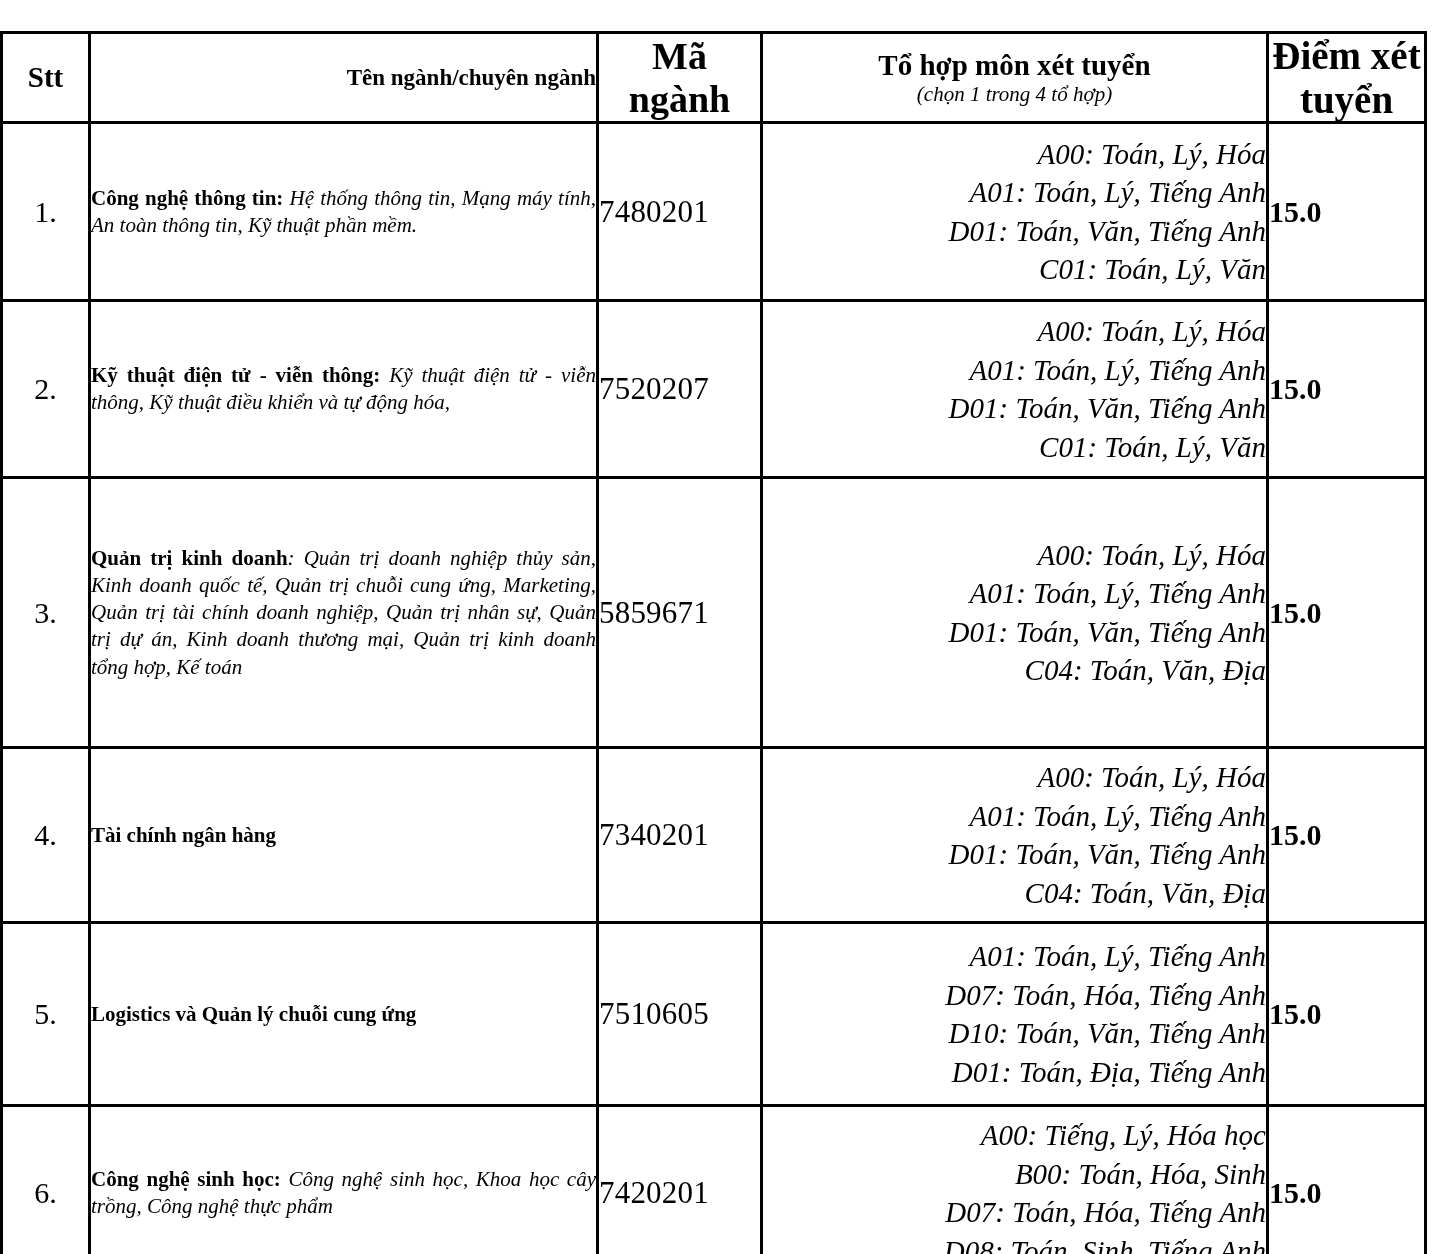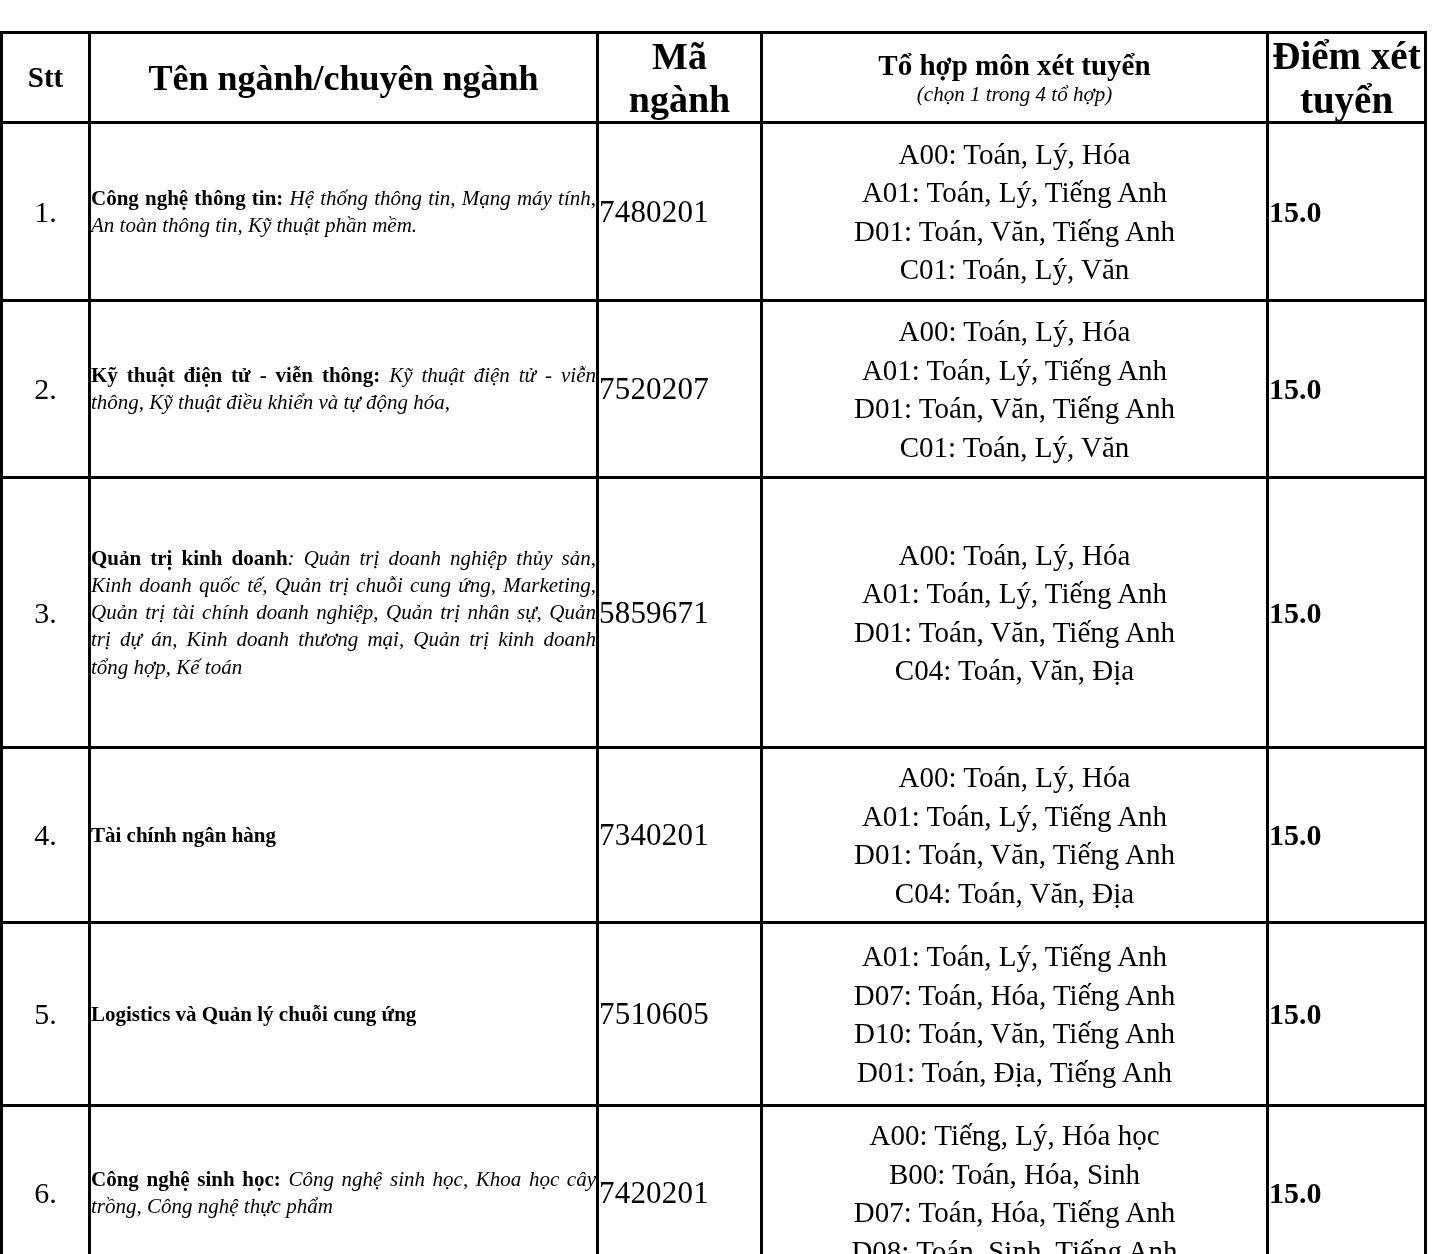--- a/index.html
+++ b/index.html
@@ -49,21 +49,21 @@
   
   thead th {
     background: #e4ead8;
     text-align: center;
     font-weight: bold;
     line-height: 1.12;
     padding: 7px 6px 9px 6px;
     font-size: 29px;
   }
   thead th.th-stt      { font-size: 29px; }
-  thead th.th-name     { font-size: 36px; }
+  thead th.th-name     { font-size: 23px; text-align: right; }
   thead th.th-code     { font-size: 38px; }
   thead th.th-combo    { font-size: 29px; }
   thead th.th-score    { font-size: 39px; }
 
   .hdr-sub {
     display: block;
     font-style: italic;
     font-weight: normal;
     font-size: 21px;
     margin-top: 2px;
@@ -94,21 +94,22 @@
   td.cell-code {
     text-align: left;
     font-size: 31px;
     letter-spacing: 0.2px;
   }
 
   td.cell-combo {
     font-size: 29px;
     line-height: 1.33;
     padding: 6px 6px 6px 14px;
-    text-align: center;
+    text-align: right;
+    font-style: italic;
   }
   td.cell-combo .combo-line {
     display: block;
     white-space: nowrap;
   }
 
   td.cell-score {
     text-align: left;
     font-size: 30px;
     font-weight: bold;

